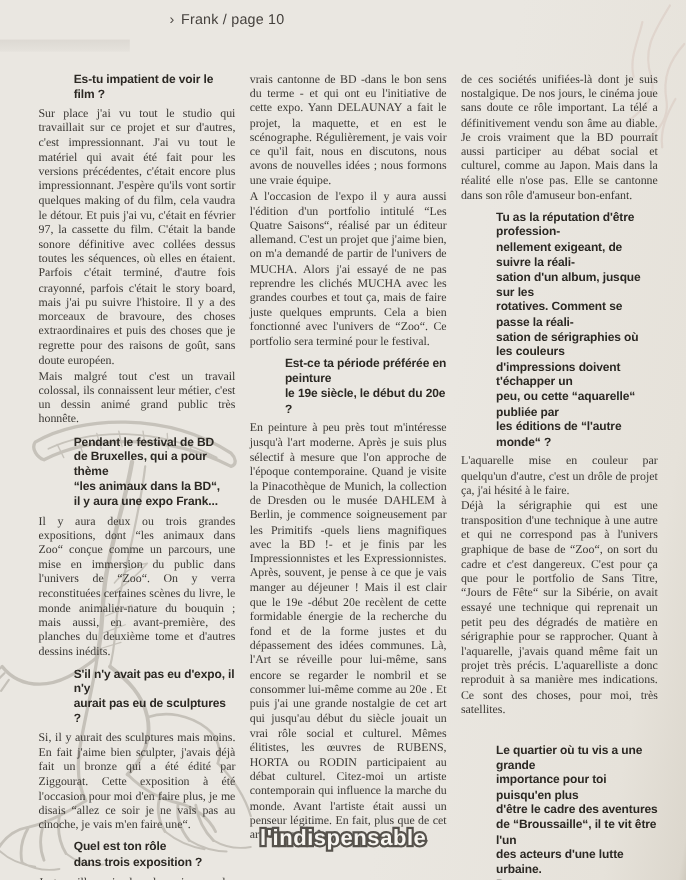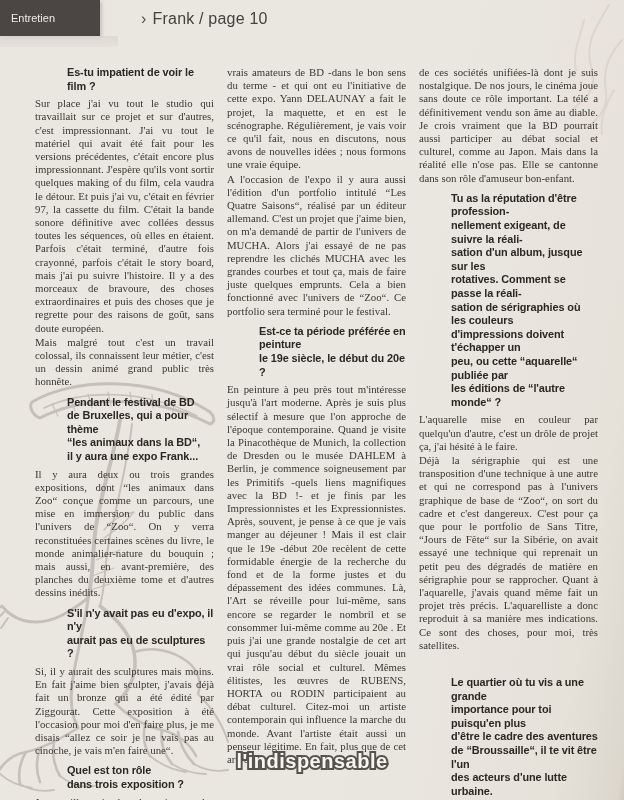--- a/index.html
+++ b/index.html
@@ -13,22 +13,22 @@
   .section-tab{
     position:absolute;left:0;top:0;width:100px;height:36px;
     background:#4b4543;color:#efedea;
     font-family:"Liberation Sans",sans-serif;font-size:11px;
     display:flex;align-items:center;padding-left:11px;box-sizing:border-box;
     box-shadow:2px 2px 3px rgba(90,85,80,.25);
   }
   .tab-shadow{position:absolute;left:0;top:36px;width:118px;height:11px;
     background:linear-gradient(180deg,#d9d5cf 0%,#e4e1db 100%);opacity:.8;}
   .breadcrumb{
-    position:absolute;left:141px;top:10px;
-    font-family:"Liberation Sans",sans-serif;font-size:16px;color:#45413d;
+    position:absolute;left:154px;top:10px;
+    font-family:"Liberation Sans",sans-serif;font-size:13px;color:#45413d;
     letter-spacing:.2px;
   }
   .breadcrumb .chev{margin-right:6px;color:#55504b;}
   
   .cols{
     position:absolute;left:35px;top:66px;width:562px;
     display:flex;gap:13px;z-index:2;
   }
   .col{width:179px;flex:0 0 179px;}
   .question{
@@ -55,23 +55,20 @@
 
   <svg class="corner" viewBox="0 0 110 150">
     <g fill="none" stroke="#d9c8c0" stroke-width="2" opacity="0.55" stroke-linecap="round">
       <path d="M95,5 C80,30 70,45 78,70 C84,90 70,100 55,112"></path>
       <path d="M108,40 C95,55 88,70 92,92 C94,108 84,120 72,128"></path>
       <path d="M70,20 C66,38 58,52 62,70"></path>
       <path d="M100,90 C92,104 86,118 88,134"></path>
     </g>
   </svg>
 
-  <div class="section-tab">
-    <span>Entretien</span>
-  </div>
   <div class="tab-shadow"></div>
   <div class="breadcrumb">
     <span class="chev">›</span><span>Frank / page 10</span>
   </div>
 
   <svg class="creature" viewBox="0 0 250 440">
     <g fill="none" stroke="#a29d93" stroke-linecap="round" stroke-linejoin="round" opacity="0.5">
       <path d="M40,42 C80,18 160,14 218,52 C222,56 224,62 218,64 C160,34 90,36 48,58 C42,56 36,48 40,42 Z" stroke-width="3"></path>
       <path d="M52,48 C90,30 150,28 205,56" stroke-width="1.6"></path>
       <path d="M60,44 l6,12 M78,38 l5,13 M96,34 l4,14 M116,32 l3,14 M138,32 l2,14 M160,34 l1,14 M182,40 l-1,13" stroke-width="1.2"></path>
@@ -103,21 +100,21 @@
 il y aura une expo Frank...</div>
         <div class="answer">Il y aura deux ou trois grandes expositions, dont “les animaux dans Zoo“ conçue comme un  parcours, une mise en immersion  du public dans l'univers de “Zoo“.  On  y  verra  reconstituées certaines  scènes  du livre, le monde animalier-nature du bouquin ; mais aussi, en avant-première, des planches du deuxième tome et d'autres dessins inédits.</div>
         <div class="question">S'il n'y avait pas eu d'expo, il n'y
 aurait pas eu de sculptures ?</div>
         <div class="answer">Si, il y aurait des sculptures mais moins. En fait j'aime bien sculpter, j'avais déjà fait un bronze qui a été édité par Ziggourat. Cette exposition à été l'occasion pour moi d'en faire plus, je me disais “allez ce soir je ne vais pas au cinoche, je vais m'en faire une“.</div>
         <div class="question">Quel est ton rôle
 dans trois exposition ?</div>
         <div class="answer">Je travaille main dans la main avec les organisateurs du festival qui sont des</div>
       </div>
     <div class="col">
-        <div class="answer">vrais amateurs de BD -dans  le bon sens du terme - et qui ont eu l'initiative de cette expo. Yann DELAUNAY a fait le projet, la maquette, et en est le scénographe. Régulièrement, je vais voir ce qu'il fait, nous en discutons, nous avons de nouvelles idées ; nous formons une vraie équipe.</div>
+        <div class="answer">vrais cantonne de BD -dans  le bon sens du terme - et qui ont eu l'initiative de cette expo. Yann DELAUNAY a fait le projet, la maquette, et en est le scénographe. Régulièrement, je vais voir ce qu'il fait, nous en discutons, nous avons de nouvelles idées ; nous formons une vraie équipe.</div>
         <div class="answer">A l'occasion de l'expo il y aura aussi l'édition  d'un portfolio intitulé “Les Quatre Saisons“, réalisé par un éditeur allemand. C'est un projet que j'aime bien, on m'a demandé de partir de l'univers de MUCHA. Alors j'ai essayé de ne pas reprendre les clichés MUCHA avec les grandes courbes et tout ça, mais de faire juste quelques emprunts. Cela a bien fonctionné avec l'univers de “Zoo“. Ce portfolio sera terminé pour le festival.</div>
         <div class="question">Est-ce ta période préférée en peinture
 le 19e siècle,  le début du 20e ?</div>
         <div class="answer">En peinture à peu près tout m'intéresse jusqu'à l'art moderne. Après je suis plus sélectif à mesure que l'on approche de l'époque contemporaine. Quand je visite la Pinacothèque de Munich, la collection de Dresden ou le musée DAHLEM à Berlin, je commence soigneusement par les Primitifs -quels liens magnifiques avec la BD !- et je finis par les Impressionnistes et les Expressionnistes. Après, souvent, je pense à ce que je vais manger au déjeuner ! Mais il est clair que le 19e -début 20e  recèlent de cette formidable énergie de la recherche du fond et de la forme justes et du dépassement des idées communes. Là, l'Art se réveille pour lui-même, sans encore se regarder le nombril et se consommer lui-même comme au 20e . Et puis j'ai une grande nostalgie de cet art qui jusqu'au début du siècle jouait un  vrai rôle social et culturel. Mêmes élitistes, les œuvres de RUBENS, HORTA ou RODIN participaient au débat culturel. Citez-moi un artiste contemporain qui influence la marche du monde. Avant l'artiste était aussi un penseur légitime. En fait, plus que de cet art, c'est peut-être</div>
       </div>
     <div class="col">
         <div class="answer">de ces sociétés unifiées-là dont je suis nostalgique. De nos jours, le cinéma joue sans doute ce rôle important. La télé a définitivement vendu son âme au diable. Je crois vraiment que la BD pourrait aussi participer au débat social et culturel, comme au Japon. Mais dans la réalité elle n'ose pas. Elle se cantonne dans son rôle d'amuseur bon-enfant.</div>
         <div class="question">Tu as la réputation d'être profession-
 nellement exigeant, de suivre la réali-
 sation d'un album, jusque sur les

